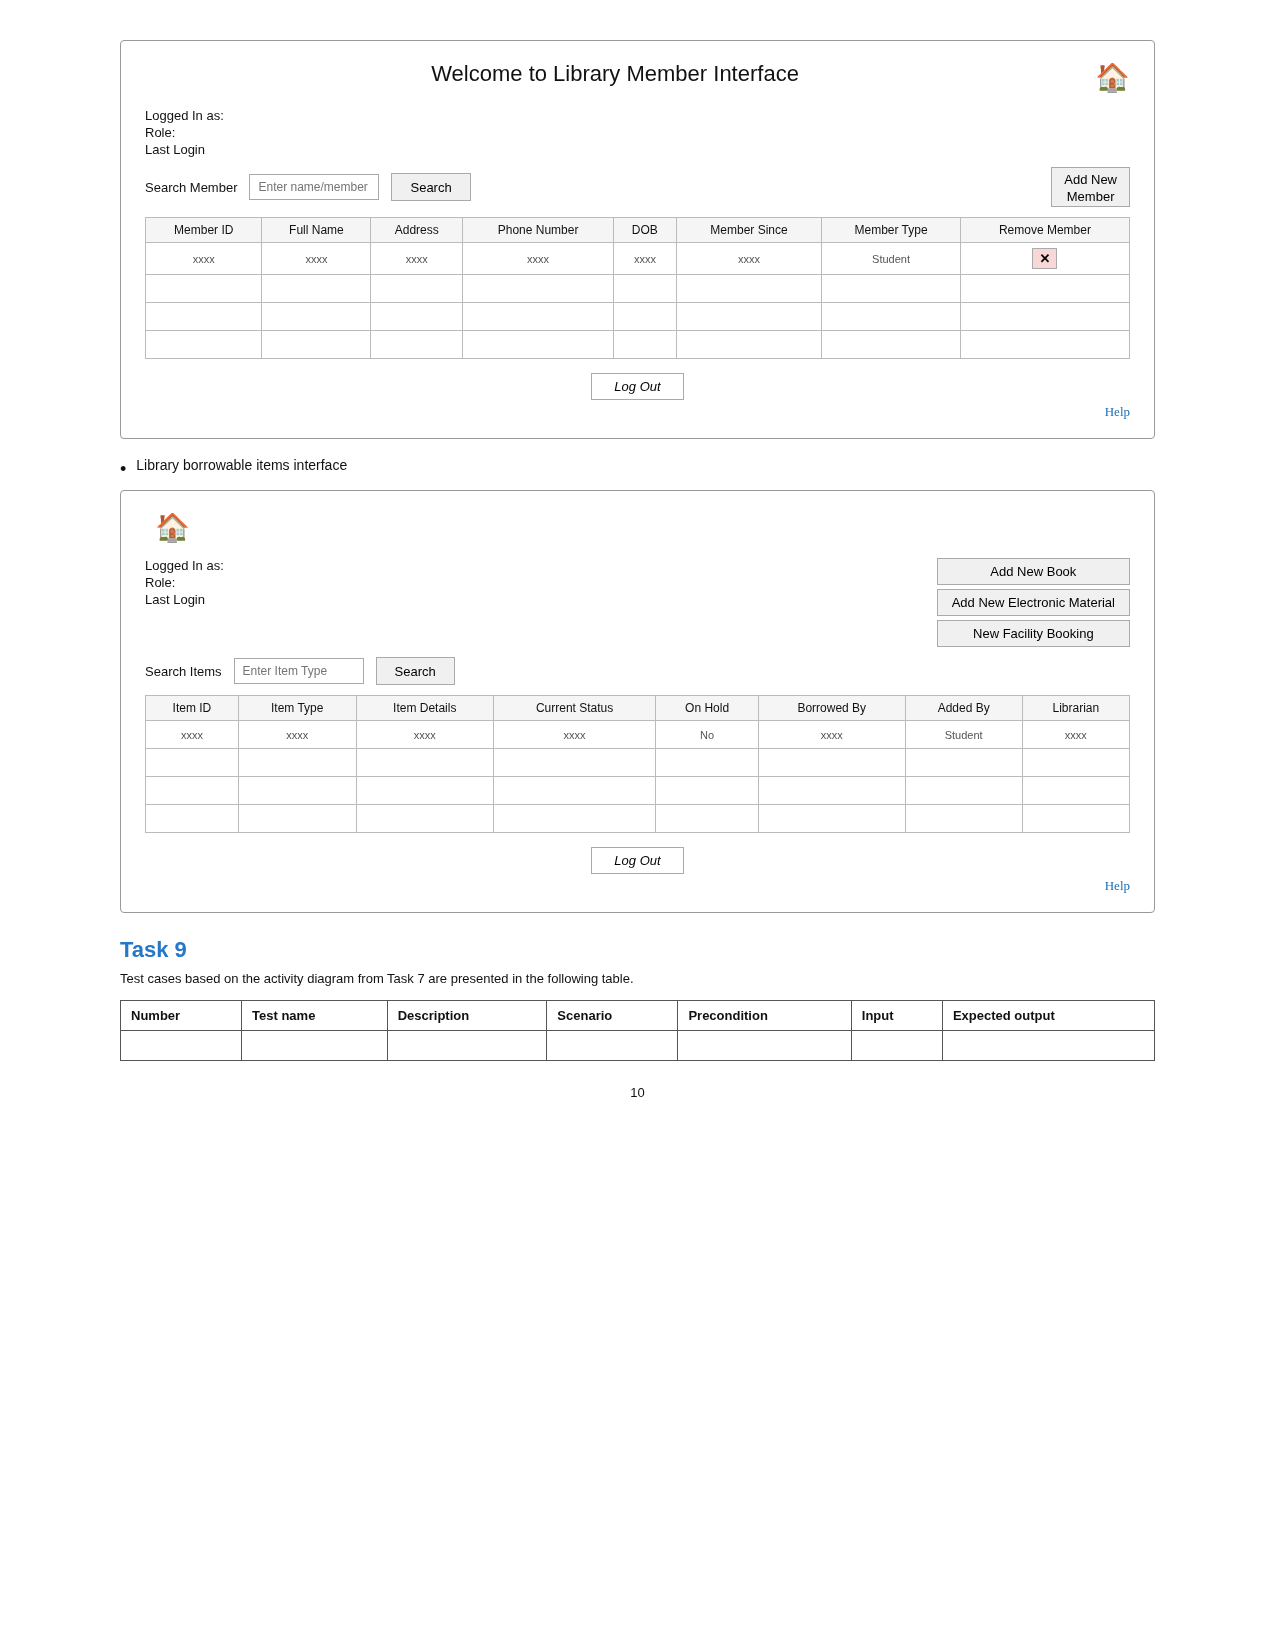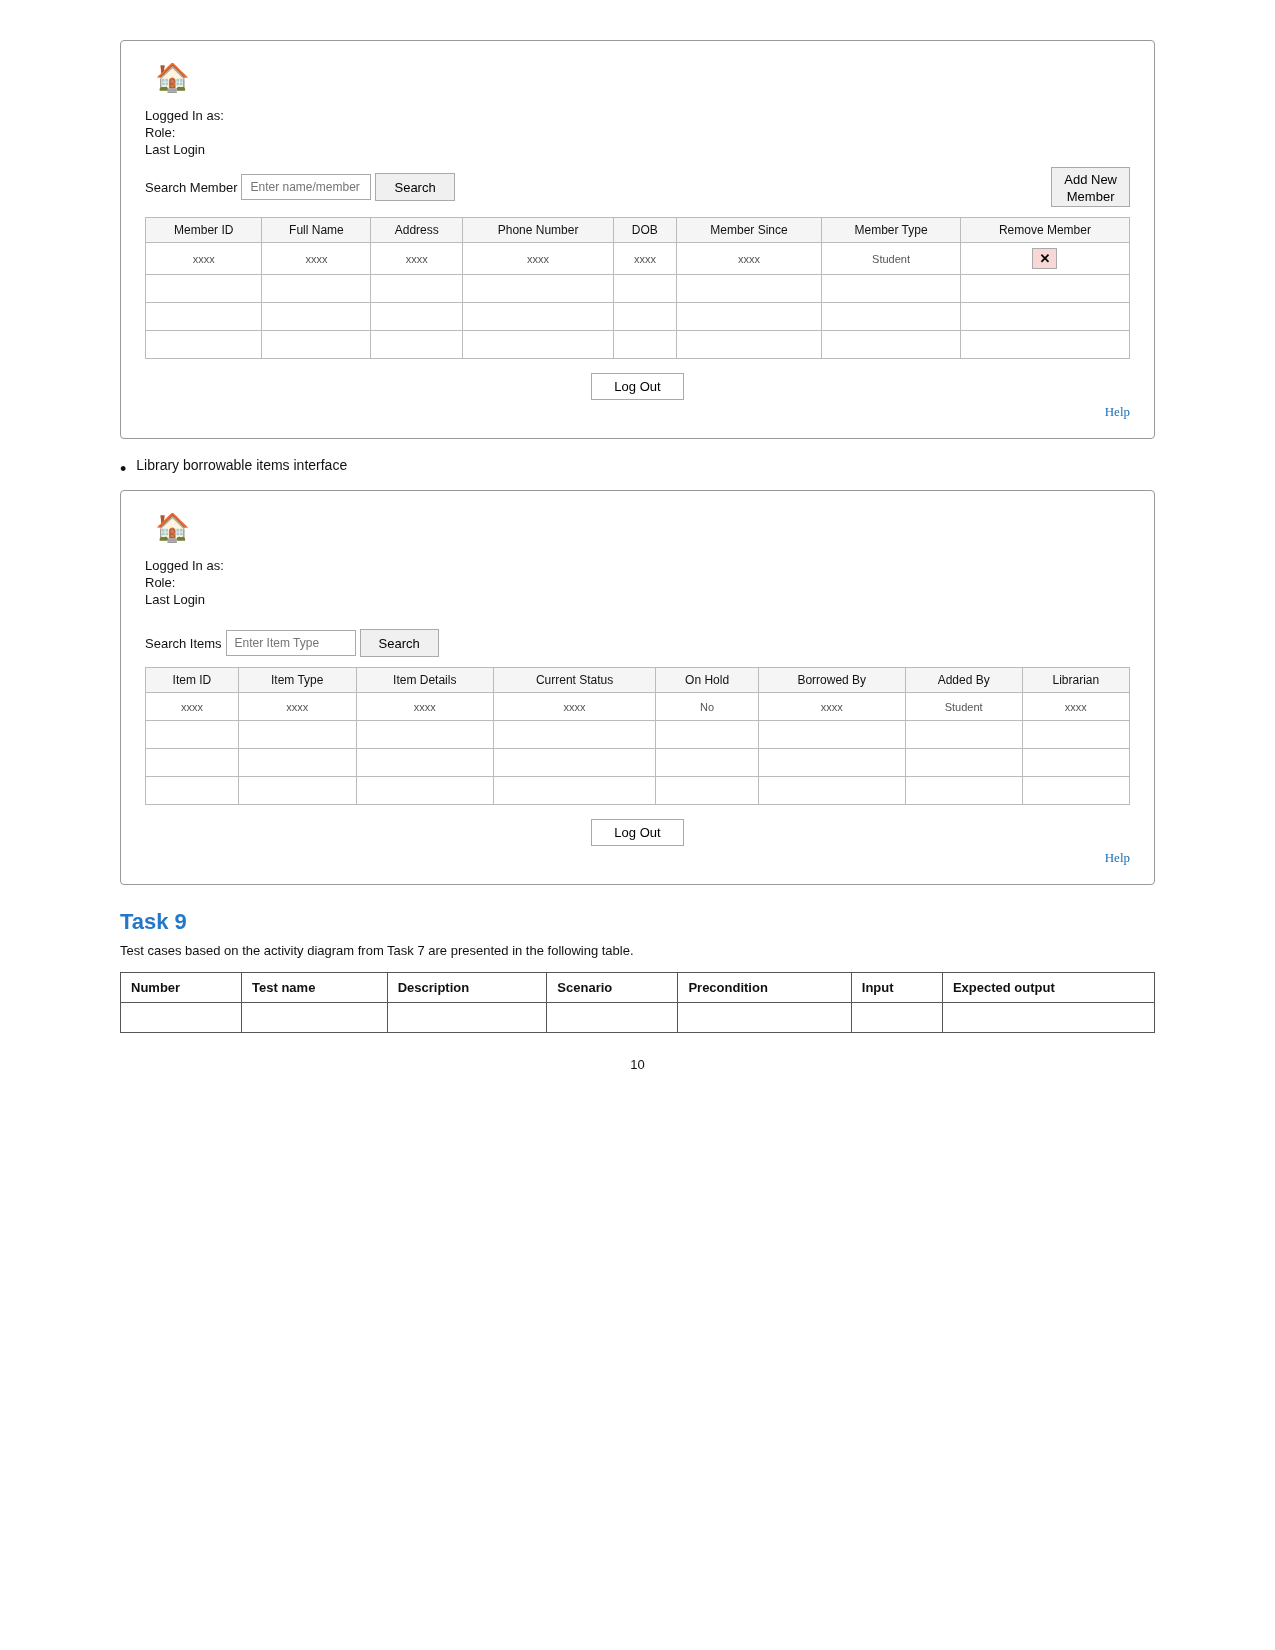--- a/index.html
+++ b/index.html
@@ -57,21 +57,21 @@
     .info-section {
       margin-bottom: 10px;
     }
     .info-line {
       font-size: 13px;
       margin-bottom: 2px;
     }
     .search-left {
       display: flex;
       align-items: center;
-      gap: 4px;
+      gap: 12px;
     }
     .search-label {
       font-size: 13px;
       white-space: nowrap;
     }
     .search-input {
       border: 1px solid #aaa;
       padding: 4px 8px;
       font-size: 12px;
       width: 130px;
@@ -154,20 +154,21 @@
       justify-content: center;
       margin-top: 8px;
       margin-bottom: 4px;
     }
     .log-out-btn {
       border: 1px solid #aaa;
       background: #fff;
       padding: 5px 22px;
       font-size: 13px;
       cursor: pointer;
+      font-style: italic;
     }
     .help-row {
       text-align: right;
       margin-top: 4px;
       font-family: Liberation Serif, serif;
     }
     .help-link {
       color: #1a6fb5;
       font-size: 13px;
       text-decoration: none;
@@ -226,20 +227,23 @@
       align-items: center;
       justify-content: space-between;
       margin-bottom: 10px;
     }
   </style>
 </head>
 <body>
 
 <div class="interface-box">
   <div class="interface-header">
+    <div style="flex:1; text-align:center;">
+      <span class="interface-title">Welcome to Library Member Interface</span>
+    </div>
     <span class="home-icon">🏠</span>
   </div>
 
   <div class="info-section">
     <div class="info-line">Logged In as:</div>
     <div class="info-line">Role:</div>
     <div class="info-line">Last Login</div>
   </div>
 
   <div class="member-search-row">
@@ -325,20 +329,25 @@
   <div class="interface-header">
     <span class="home-icon">🏠</span>
   </div>
 
   <div class="info-and-buttons">
     <div class="info-section">
       <div class="info-line">Logged In as:</div>
       <div class="info-line">Role:</div>
       <div class="info-line">Last Login</div>
     </div>
+    <div class="btn-group-right">
+      <button class="action-btn">Add New Book</button>
+      <button class="action-btn">Add New Electronic Material</button>
+      <button class="action-btn">New Facility Booking</button>
+    </div>
   </div>
 
   <div class="member-search-row">
     <div class="search-left">
       <span class="search-label">Search Items</span>
       <input class="search-input" type="text" placeholder="Enter Item Type" style="">
       <button class="search-btn">Search</button>
     </div>
   </div>
 

